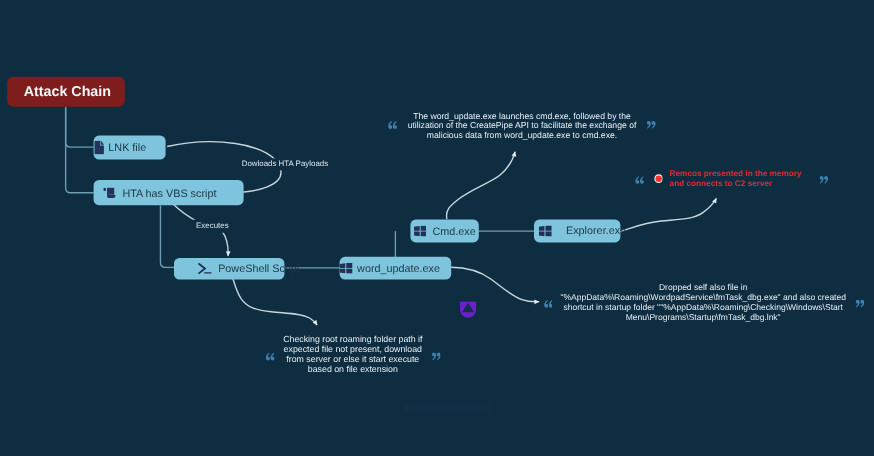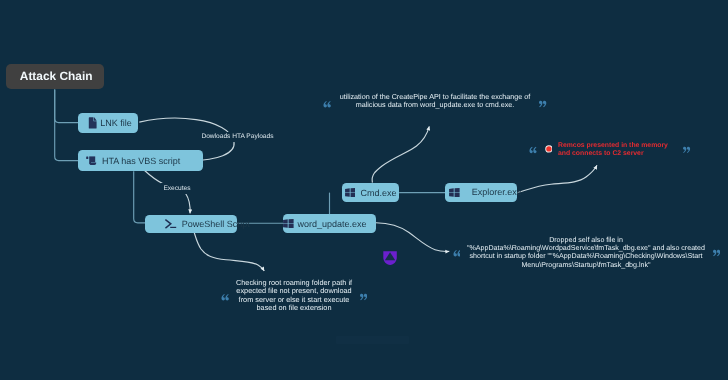--- a/index.html
+++ b/index.html
@@ -4,21 +4,21 @@
 <style>
   html,body{margin:0;padding:0;}
   body{width:728px;height:380px;overflow:hidden;background:#0e2d41;
        font-family:"Liberation Sans",sans-serif;-webkit-font-smoothing:antialiased;text-rendering:geometricPrecision;}
   #stage{position:relative;width:728px;height:380px;background:#0e2d41;transform:translateZ(0);will-change:transform;}
   svg.layer{position:absolute;left:0;top:0;width:728px;height:380px;overflow:visible;}
   .node{position:absolute;display:flex;align-items:center;border-radius:4.5px;
         background:#7ec4dc;color:#1b2d4f;box-sizing:border-box;}
   .node .ico{display:flex;align-items:center;justify-content:center;flex:0 0 auto;}
   .node .lbl{font-size:9px;color:#1c3647;white-space:nowrap;}
-  .root{background:#404040;color:#f2f8fb;font-weight:bold;font-size:11.9px;
+  .root{background:#7f1d1d;color:#f2f8fb;font-weight:bold;font-size:11.9px;
         justify-content:center;border-radius:5px;}
   .edgelabel{position:absolute;font-size:6.6px;color:#dbe6ec;white-space:nowrap;background:#0e2d41;padding:1.8px 2px;}
   .quote{position:absolute;}
   .quote .qtext{font-size:7.2px;line-height:8.4px;color:#e6f0f5;text-align:center;}
   .quote .qtext div{white-space:nowrap;}
   .qmark{position:absolute;line-height:0;}
   .qmark svg{display:block;}
   .quote .qtext.redtext{color:#e22b31;font-weight:bold;font-size:6.85px;line-height:8px;}
 </style>
 </head>
@@ -48,21 +48,21 @@
       <path d="M516.5,193 C528,189.5 537,185.5 551,184.2 C566,182.8 578,183 586,177 C592,172.5 595,169 597,165.2" marker-end="url(#arw)"></path>
       <path d="M375.9,222.7 C390,222.8 400,226 409,232.5 C419,239.8 426,246.5 435,249.7 C441,251.8 445.5,251.6 449.3,251.4" marker-end="url(#arw)"></path>
       <path d="M193.8,231.2 C196,238 197,243 201,249 C206,256 213,258.5 226,259.8 C240,261.2 251,261 258,265 C261.5,267 263,269 264.3,271" marker-end="url(#arw)"></path>
     </g>
   </svg>
 
   <div class="node root" style="left:6px;top:64.3px;width:98.3px;height:25.1px;">
     <span class="lbl" style="font-size:11.9px;font-weight:bold;color:#f2f8fb;position:relative;top:-1px;left:1px;">Attack Chain</span>
   </div>
 
-  <div class="node" style="left:77.8px;top:112.6px;width:60.5px;height:20.9px;padding-left:10px;">
+  <div class="node" style="left:77.8px;top:112.6px;width:60.5px;height:20.9px;padding-left:0;">
     <span class="ico">
       <svg width="8.9" height="11.5" viewBox="0 0 89 115">
         <path d="M7,3 h48 v39 h31 v67 a6,6 0 0 1 -6,6 h-66 a6,6 0 0 1 -6,-6 v-100 a6,6 0 0 1 6,-6 z" fill="#23335a"></path>
         <path d="M60,3 a6,6 0 0 1 4,2 l20,28 a6,6 0 0 1 2,4 h-26 z" fill="#23335a"></path>
       </svg>
     </span>
     <span class="lbl" style="margin-left:3.6px;">LNK file</span>
   </div>
 
   <div class="node" style="left:77.8px;top:150.4px;width:125px;height:20.9px;padding-left:8.4px;">
@@ -122,20 +122,21 @@
   <div class="quote">
     <span class="qmark" style="left:323.1px;top:99.7px;">
       <svg width="7.8" height="8.2" viewBox="0 0 16 16">
           <g fill="#3d7fad">
         <path d="M6.6,1.5 C3.0,3.6 1.0,7.0 1.0,10.3 C1.0,13.0 2.6,14.8 4.7,14.8 C6.6,14.8 8.0,13.4 8.0,11.5 C8.0,9.7 6.7,8.4 5.0,8.4 C4.6,8.4 4.3,8.5 4.0,8.6 C4.3,6.3 5.6,4.4 7.6,3.1 Z"></path>
         <path d="M14.6,1.5 C11.0,3.6 9.0,7.0 9.0,10.3 C9.0,13.0 10.6,14.8 12.7,14.8 C14.6,14.8 16.0,13.4 16.0,11.5 C16.0,9.7 14.7,8.4 13.0,8.4 C12.6,8.4 12.3,8.5 12.0,8.6 C12.3,6.3 13.6,4.4 15.6,3.1 Z"></path>
       </g>
         </svg>
     </span>
     <div class="qtext" style="position:absolute;left:336px;top:92.6px;width:198px;">
+      <div>The word_update.exe launches cmd.exe, followed by the</div>
       <div>utilization of the CreatePipe API to facilitate the exchange of</div>
       <div>malicious data from word_update.exe to cmd.exe.</div>
     </div>
     <span class="qmark" style="left:539.2px;top:99.8px;">
       <svg width="7.8" height="8.2" viewBox="0 0 16 16">
           <g fill="#3d7fad" transform="rotate(180 8 8)">
         <path d="M6.6,1.5 C3.0,3.6 1.0,7.0 1.0,10.3 C1.0,13.0 2.6,14.8 4.7,14.8 C6.6,14.8 8.0,13.4 8.0,11.5 C8.0,9.7 6.7,8.4 5.0,8.4 C4.6,8.4 4.3,8.5 4.0,8.6 C4.3,6.3 5.6,4.4 7.6,3.1 Z"></path>
         <path d="M14.6,1.5 C11.0,3.6 9.0,7.0 9.0,10.3 C9.0,13.0 10.6,14.8 12.7,14.8 C14.6,14.8 16.0,13.4 16.0,11.5 C16.0,9.7 14.7,8.4 13.0,8.4 C12.6,8.4 12.3,8.5 12.0,8.6 C12.3,6.3 13.6,4.4 15.6,3.1 Z"></path>
       </g>
         </svg>

